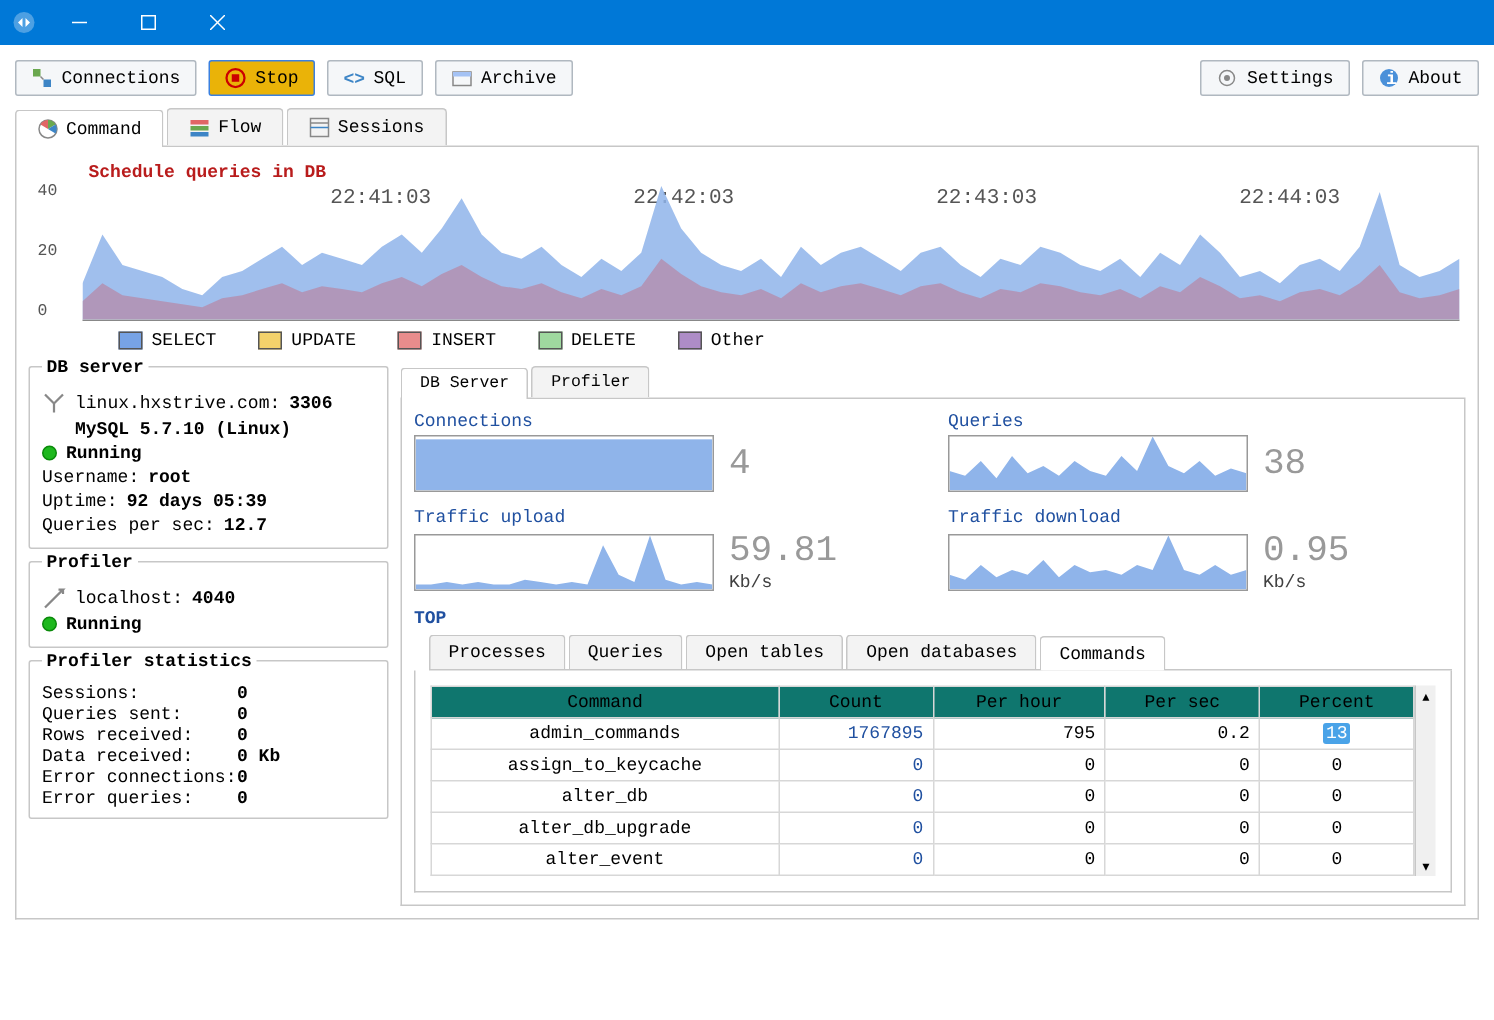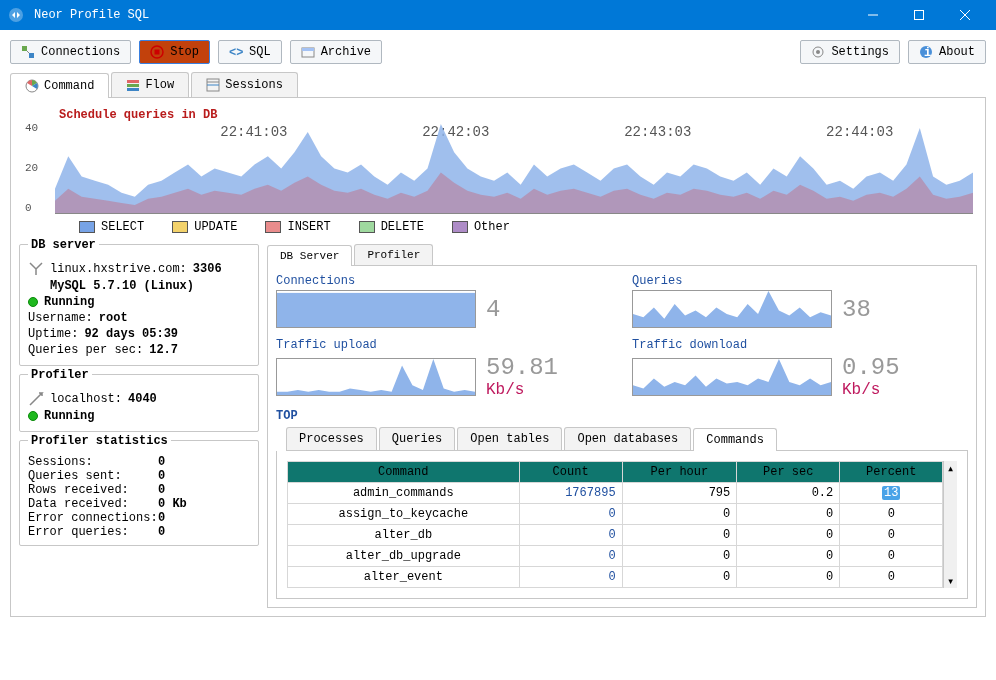--- a/index.html
+++ b/index.html
@@ -6,21 +6,21 @@
 body { background: #fff; width: 996px; height: 680px; overflow: hidden; }
 .titlebar { background: #0078d7; color: #fff; height: 30px; display: flex; align-items: center; padding: 0 8px; }
 .titlebar .title { flex: 1; padding-left: 4px; }
 .titlebar .ctrls { display: flex; }
 .titlebar .ctrl { width: 46px; height: 30px; display: flex; align-items: center; justify-content: center; color: #fff; }
 .app-icon { width: 16px; height: 16px; margin-right: 6px; }
 .content { padding: 10px; }
 .toolbar { display: flex; gap: 8px; margin-bottom: 8px; }
 .toolbar .spacer { flex: 1; }
 .tbtn { border: 1px solid #b0b8c0; background: #f5f7f9; padding: 4px 10px; display: inline-flex; align-items: center; gap: 6px; cursor: pointer; border-radius: 2px; }
-.tbtn.active { border: 1px solid #3a80e0; background: #c2410c; }
+.tbtn.active { border: 1px solid #3a80e0; background: #eab308; }
 .icon { width: 14px; height: 14px; display: inline-block; }
 .tabs { display: flex; border-bottom: 1px solid #c7c7c7; }
 .tab { padding: 5px 14px; border: 1px solid #c7c7c7; border-bottom: none; background: #f3f3f3; margin-right: 2px; display: flex; align-items: center; gap: 5px; cursor: pointer; border-radius: 3px 3px 0 0; }
 .tab.active { background: #fff; position: relative; top: 1px; }
 .panel { border: 1px solid #c7c7c7; border-top: none; padding: 8px; }
 .schedule-title { color: #b91c1c; font-weight: bold; margin: 2px 0 2px 40px; }
 .chart { position: relative; height: 90px; border-bottom: 1px solid #888; margin-left: 36px; margin-right: 4px; }
 .yax { position: absolute; left: -30px; color: #555; font-size: 11px; }
 .xax { position: absolute; top: 0; color: #555; font-size: 14px; }
 .legend { display: flex; gap: 28px; padding: 6px 0 2px 60px; }
@@ -40,21 +40,21 @@
 .stat-row .v { font-weight: bold; }
 .subtabs { display: flex; border-bottom: 1px solid #c7c7c7; }
 .subtab { padding: 4px 12px; border: 1px solid #c7c7c7; border-bottom: none; background: #f3f3f3; margin-right: 2px; cursor: pointer; font-size: 11px; border-radius: 3px 3px 0 0; }
 .subtab.active { background: #fff; position: relative; top: 1px; }
 .subpanel { border: 1px solid #c7c7c7; border-top: none; padding: 8px; }
 .metrics { display: grid; grid-template-columns: 1fr 1fr; gap: 10px 20px; }
 .metric .mlabel { color: #2050a0; margin-bottom: 2px; }
 .metric .mbody { display: flex; align-items: center; gap: 10px; }
 .mchart { width: 200px; height: 38px; border: 1px solid #999; background: #fff; position: relative; overflow: hidden; }
 .mval { font-size: 24px; color: #999; }
-.munit { font-size: 16px; color: #be185d; }
+.munit { font-size: 12px; color: #404040; }
 .top-label { color: #2050a0; font-weight: bold; margin: 10px 0 4px; }
 .toptabs { display: flex; border-bottom: 1px solid #c7c7c7; margin-left: 10px; }
 .toptab { padding: 4px 12px; border: 1px solid #c7c7c7; border-bottom: none; background: #f3f3f3; margin-right: 2px; cursor: pointer; border-radius: 3px 3px 0 0; }
 .toptab.active { background: #fff; position: relative; top: 1px; }
 .table-wrap { border: 1px solid #c7c7c7; border-top: none; padding: 10px; }
 .tbl { width: 100%; border: 1px solid #c7c7c7; border-collapse: collapse; }
 .tbl th, .tbl td { border: 1px solid #d7d7d7; padding: 3px 6px; text-align: center; }
 .tbl th { background: #0f766e; font-weight: normal; text-align: center; }
 .tbl td.num { text-align: right; color: #2050a0; }
 .tbl td.numb { text-align: right; }
@@ -63,21 +63,20 @@
 .sparkline { position: absolute; bottom: 0; left: 0; width: 100%; height: 100%; }
 </style>
 </head>
 <body>
 
 <div class="titlebar">
   <svg class="app-icon" viewBox="0 0 16 16">
       <circle cx="8" cy="8" r="7" fill="#fff" opacity="0.3"></circle>
       <path d="M4 8 L7 5 L7 11 Z M9 5 L12 8 L9 11 Z" fill="#fff"></path>
     </svg>
-  <span class="title">Neor Profile SQL</span>
   <div class="ctrls">
     <div class="ctrl">
         <svg width="10" height="10">
           <line x1="0" y1="5" x2="10" y2="5" stroke="#fff" stroke-width="1"></line>
         </svg>
       </div>
     <div class="ctrl">
         <svg width="10" height="10">
           <rect x="0.5" y="0.5" width="9" height="9" fill="none" stroke="#fff" stroke-width="1"></rect>
         </svg>

